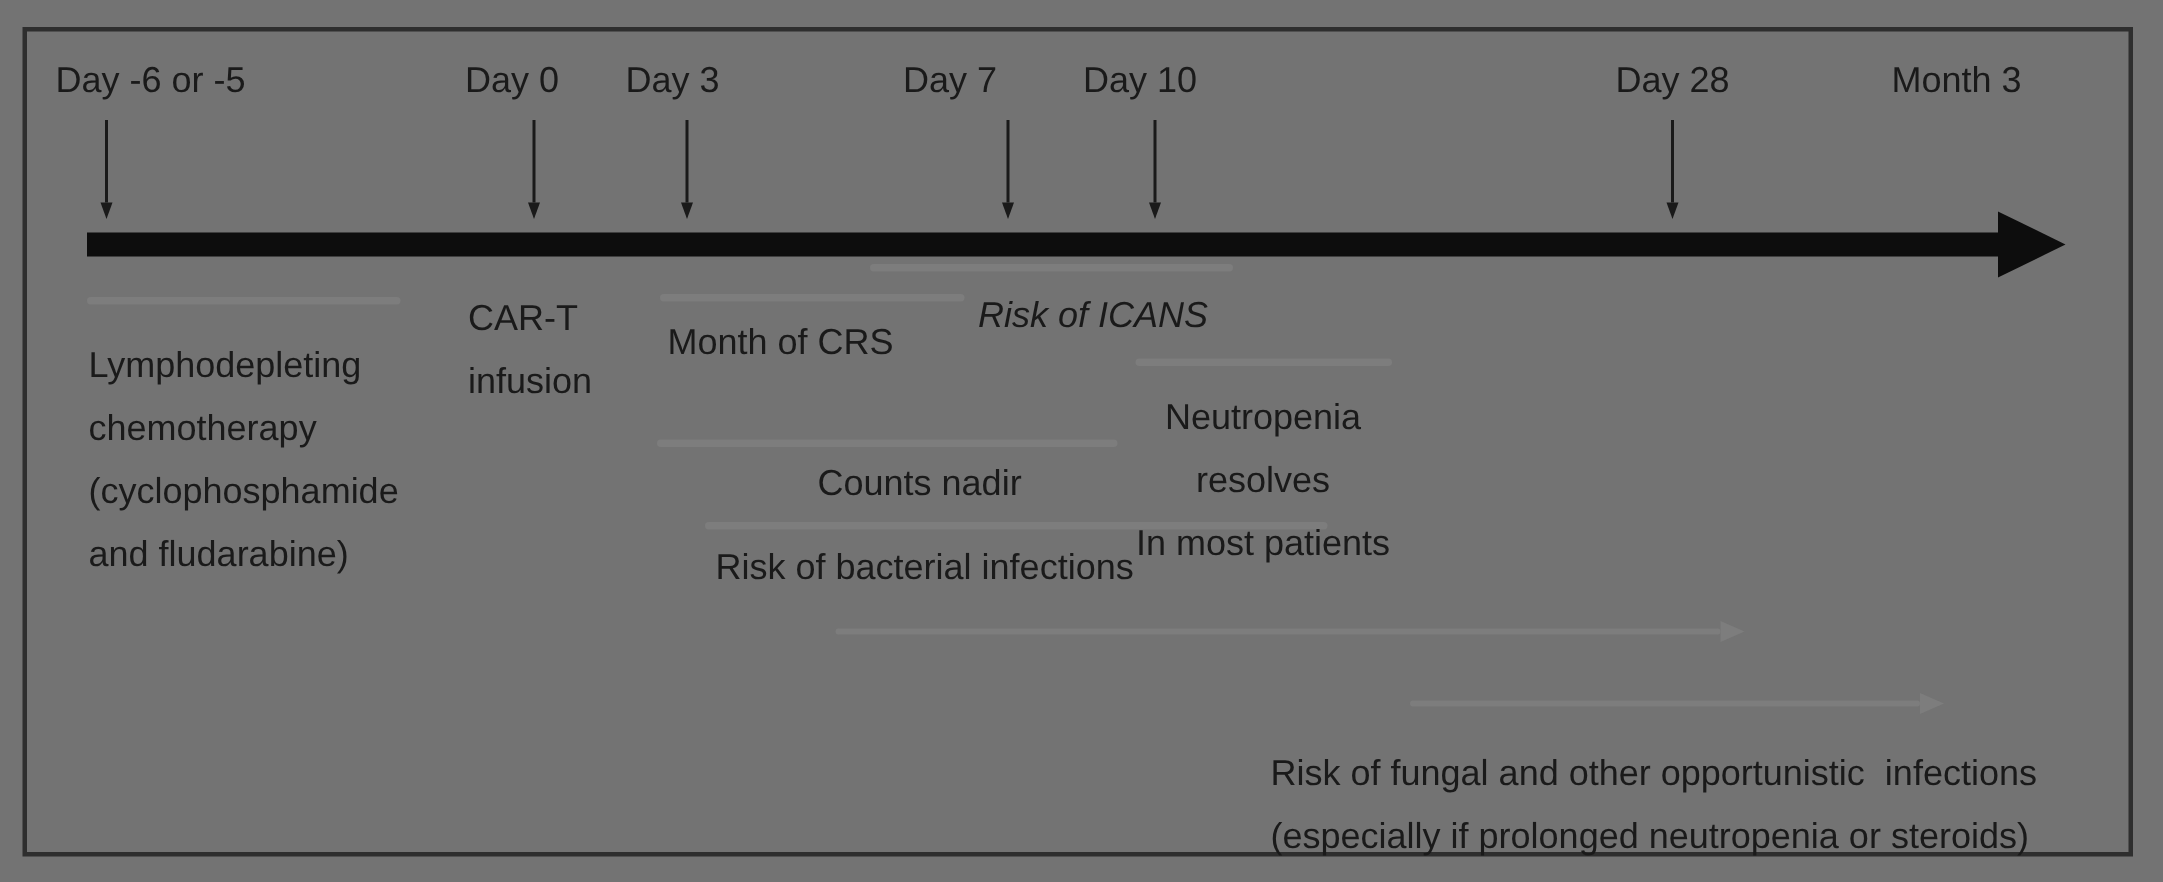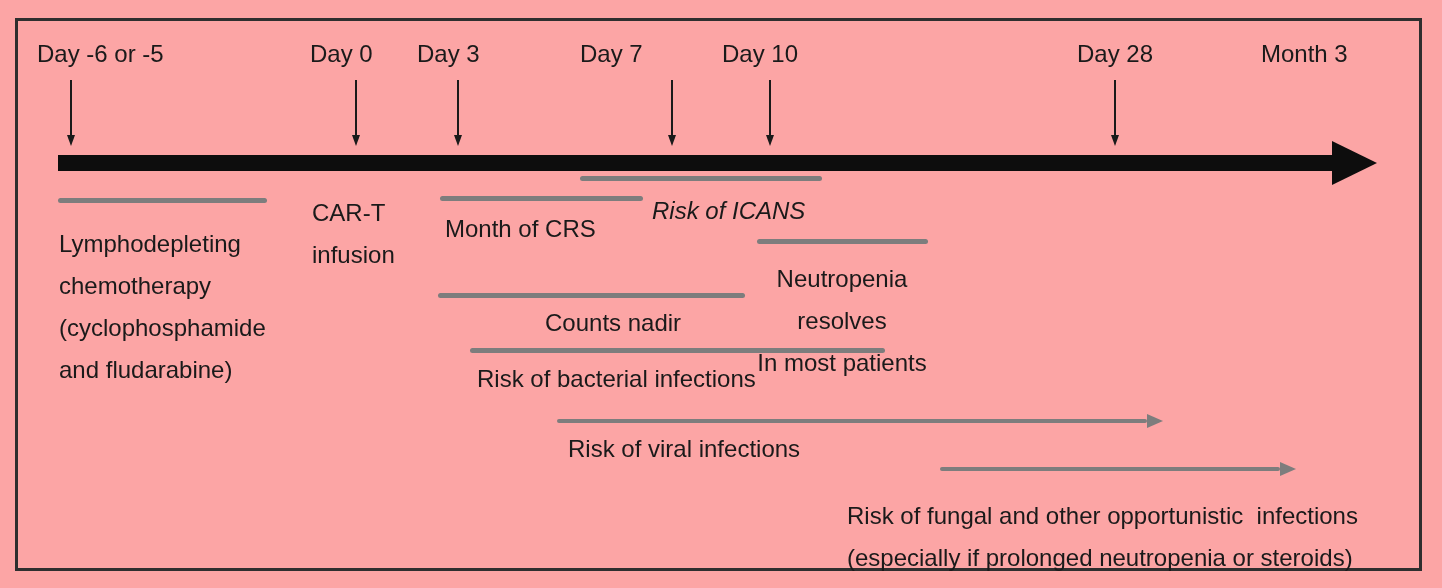--- a/index.html
+++ b/index.html
@@ -5,21 +5,21 @@
   html, body {
     margin: 0;
     padding: 0;
     background: #ffffff;
     font-family: "Liberation Sans", sans-serif;
   }
   .page {
     position: relative;
     width: 1442px;
     height: 588px;
-    background: #fca5a5;
+    background: #737373;
     overflow: hidden;
     color: #1a1a1a;
   }
   .frame {
     position: absolute;
     left: 15px;
     top: 18px;
     width: 1407px;
     height: 553px;
     border: 3px solid #2e2e2e;
@@ -104,21 +104,21 @@
 </head>
 <body>
 
 <div class="page">
 
   <div class="frame"></div>
 
   <div class="lbl" style="left:37px;  top:41px;">Day -6 or -5</div>
   <div class="lbl" style="left:310px; top:41px;">Day 0</div>
   <div class="lbl" style="left:417px; top:41px;">Day 3</div>
-  <div class="lbl" style="left:580px; top:41px;">Day 7</div>
+  <div class="lbl" style="left:602px; top:41px;">Day 7</div>
   <div class="lbl" style="left:722px; top:41px;">Day 10</div>
   <div class="lbl" style="left:1077px;top:41px;">Day 28</div>
   <div class="lbl" style="left:1261px;top:41px;">Month 3</div>
 
   <div class="varrow" style="left:67px;">
       <div class="stem"></div>
       <div class="head"></div>
     </div>
   <div class="varrow" style="left:352px;">
       <div class="stem"></div>
@@ -175,20 +175,19 @@
   <div class="block center" style="left:742px; top:252px; width:200px;">
     <span>Neutropenia</span>
     <span>resolves</span>
     <span>In most patients</span>
   </div>
 
   <div class="lbl" style="left:525px; top:310px;margin-left:20px;">Counts nadir</div>
 
   <div class="lbl" style="left:477px; top:366px;">Risk of bacterial infections</div>
 
-  <div class="lbl" style="left:568px; top:436px;">Risk of viral infections</div>
 
   <div class="block pre" style="left:847px; top:489px;">
     <span>Risk of fungal and other opportunistic  infections</span>
     <span>(especially if prolonged neutropenia or steroids)</span>
   </div>
 
 </div>
 
 </body></html>

